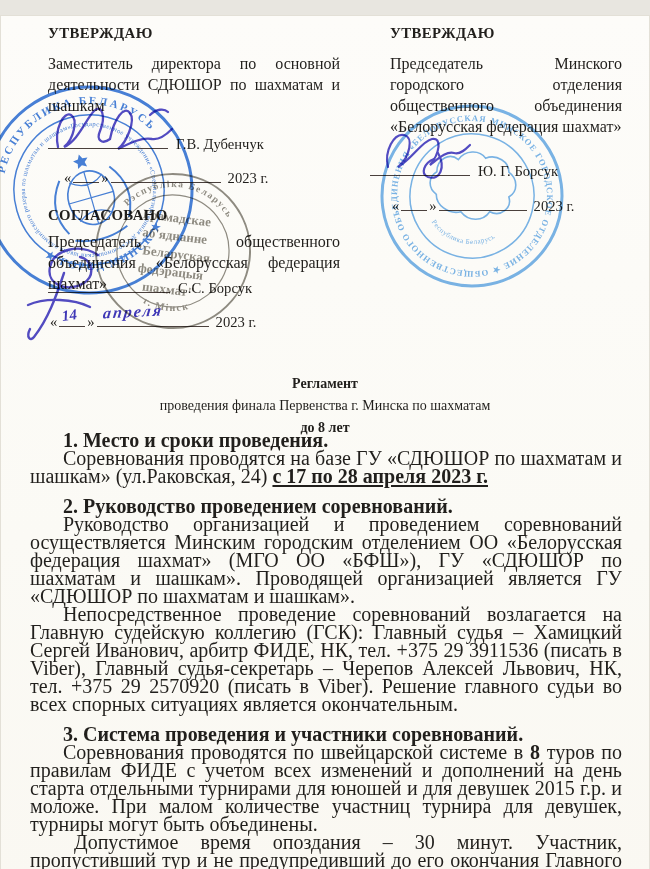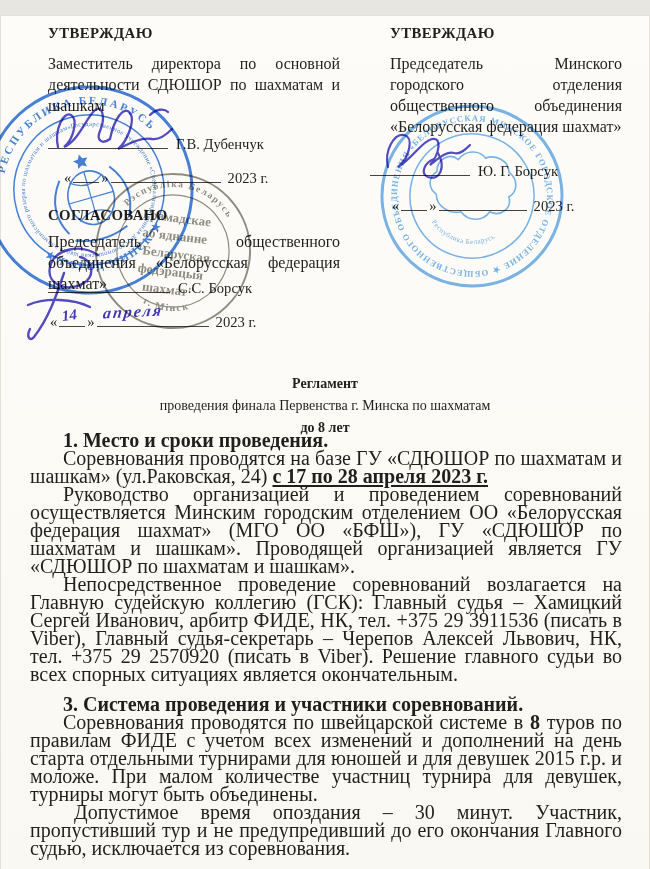--- a/index.html
+++ b/index.html
@@ -147,20 +147,21 @@
   <div class="abs title-block">
     <div class="bold">Регламент</div>
     <div>проведения финала Первенства г. Минска по шахматам</div>
     <div class="bold">до 8 лет</div>
   </div>
 
   <div class="abs main">
     <p class="sec-head first-head">1. Место и сроки проведения.</p>
     <p><span>Соревнования проводятся на базе ГУ «СДЮШОР по шахматам и шашкам» (ул.Раковская, 24) </span><span class="bu">с 17 по 28 апреля 2023 г.</span></p>
 
+    <p class="sec-head">2. Руководство проведением соревнований.</p>
     <p>Руководство организацией и проведением соревнований осуществляется Минским городским отделением ОО «Белорусская федерация шахмат» (МГО ОО «БФШ»), ГУ «СДЮШОР по шахматам и шашкам». Проводящей организацией является ГУ «СДЮШОР по шахматам и шашкам».</p>
     <p>Непосредственное проведение соревнований возлагается на Главную судейскую коллегию (ГСК): Главный судья – Хамицкий Сергей Иванович, арбитр ФИДЕ, НК, тел. +375 29 3911536 (писать в Viber), Главный судья-секретарь – Черепов Алексей Львович, НК, тел. +375 29 2570920 (писать в Viber). Решение главного судьи во всех спорных ситуациях является окончательным.</p>
 
     <p class="sec-head">3. Система проведения и участники соревнований.</p>
     <p><span>Соревнования проводятся по швейцарской системе в </span><span class="bold">8</span><span> туров по правилам ФИДЕ с учетом всех изменений и дополнений на день старта отдельными турнирами для юношей и для девушек 2015 г.р. и моложе. При малом количестве участниц турнира для девушек, турниры могут быть объединены.</span></p>
     <p class="deep">Допустимое время опоздания – 30 минут. Участник, пропустивший тур и не предупредивший до его окончания Главного судью, исключается из соревнования.</p>
   </div>
 
 </div>
 

